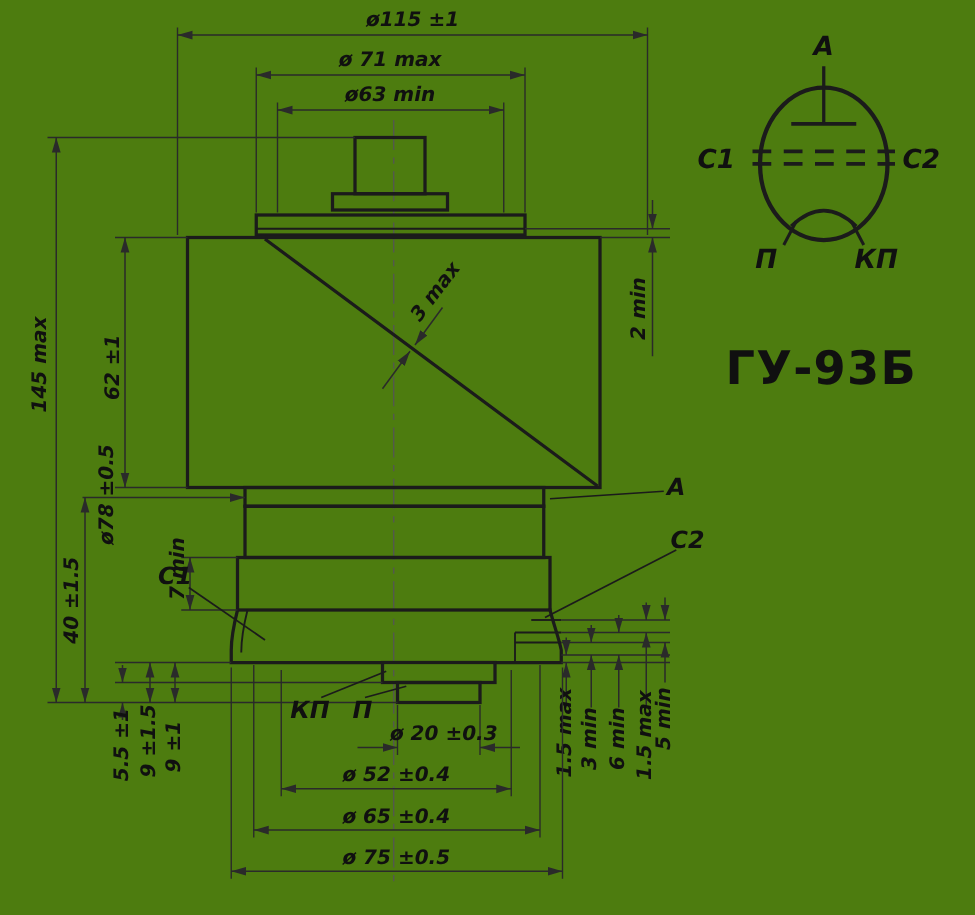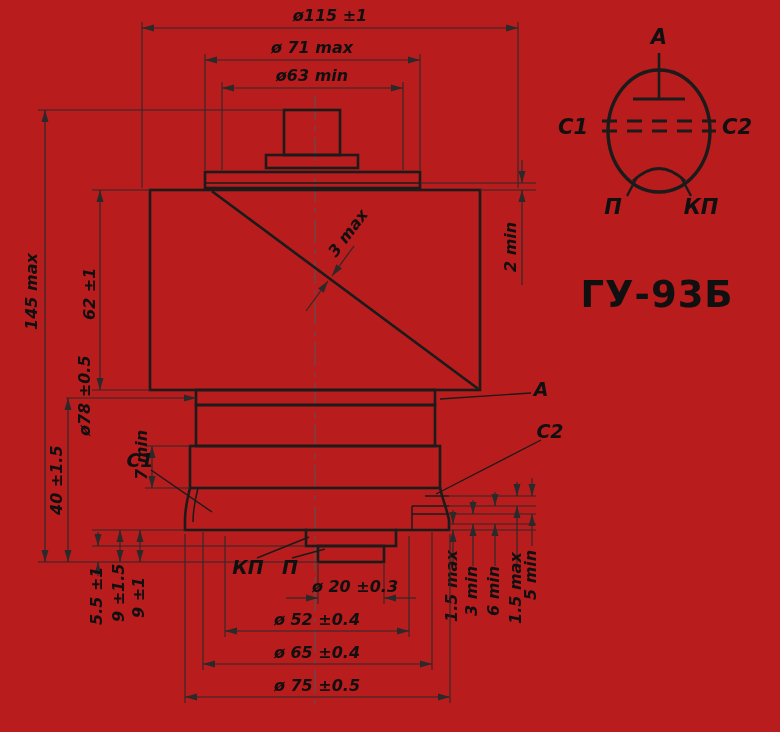--- a/index.html
+++ b/index.html
@@ -1,16 +1,16 @@
 <!DOCTYPE html>
 <html><head>
 <meta charset="utf-8">
 <style>
   html,body{margin:0;padding:0;background:#ffffff;}
-  .page{position:relative;width:780px;height:732px;background:#b91c1c;overflow:hidden;}
+  .page{position:relative;width:780px;height:732px;background:#4d7c0f;overflow:hidden;}
   svg{display:block;}
   .outline{stroke:#1b1b1b;stroke-width:2.6;fill:none;stroke-linecap:square;}
   .thin{stroke:#1b1b1b;stroke-width:1.5;fill:none;}
   .dimline{stroke:#2a2a2a;stroke-width:1.2;fill:none;}
   .ext{stroke:#2a2a2a;stroke-width:1.1;fill:none;}
   .leader{stroke:#1b1b1b;stroke-width:1.4;fill:none;}
   .center{stroke:#555;stroke-width:1;stroke-dasharray:24 6 5 6;fill:none;}
   .dim-text{font-family:"DejaVu Sans",sans-serif;font-style:italic;font-weight:600;font-size:16px;fill:#101010;}
   .el-text{font-family:"DejaVu Sans",sans-serif;font-style:italic;font-weight:700;font-size:19px;fill:#101010;}
   .sym-text{font-family:"DejaVu Sans",sans-serif;font-style:italic;font-weight:700;font-size:21px;fill:#101010;}

